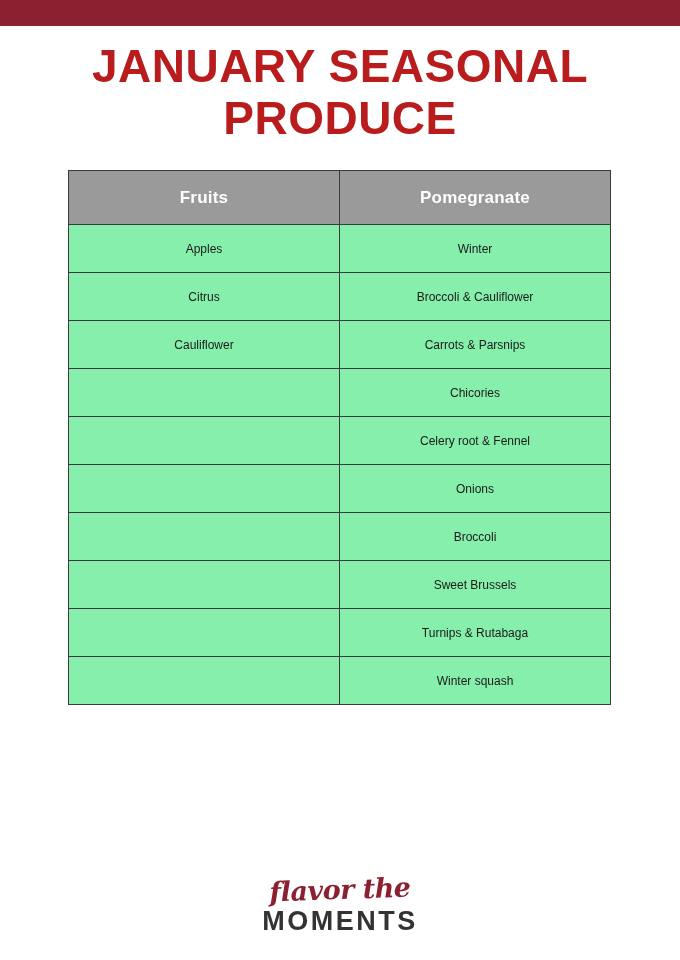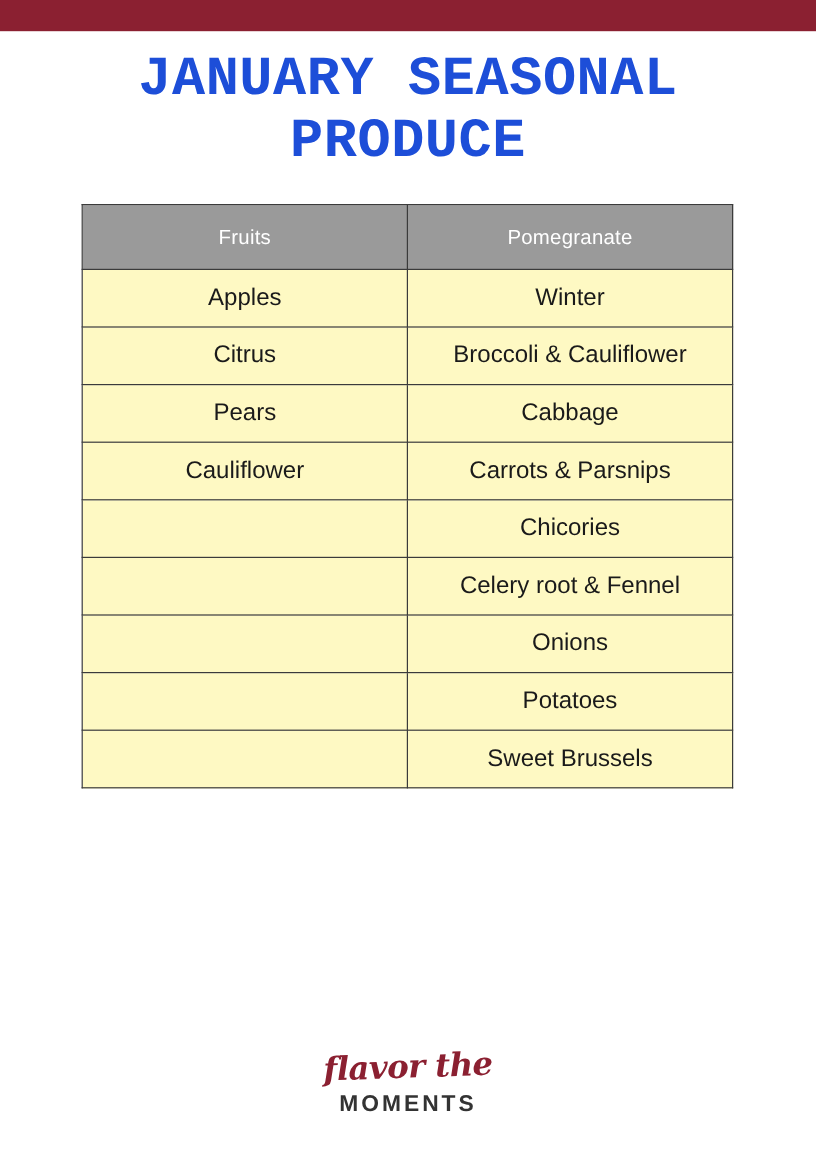--- a/index.html
+++ b/index.html
@@ -36,26 +36,26 @@
   
   .title-block {
     position: absolute;
     top: 40px;
     left: 50px;
     width: 580px;
     text-align: center;
   }
   .title {
     margin: 0;
-    font-family: Liberation Mono, monospace;
+    font-family: Liberation Sans, sans-serif;
     font-size: 46px;
     line-height: 52px;
     font-weight: 700;
     letter-spacing: 0.5px;
-    color: #1d4ed8;
+    color: #b91c1c;
     text-transform: uppercase;
   }
 
   
   .produce-table-wrap {
     position: absolute;
     top: 170px;
     left: 68px;
     width: 542px;
   }
@@ -71,31 +71,31 @@
     vertical-align: middle;
     padding: 0 6px;
   }
   table.produce-table col.col-fruits { width: 271px; }
   table.produce-table col.col-veg    { width: 271px; }
 
   table.produce-table thead th {
     background: #9a9a9a;
     color: #ffffff;
     font-size: 17px;
-    font-weight: 400;
+    font-weight: 700;
     height: 53px;
     letter-spacing: 0.2px;
   }
 
   table.produce-table tbody td {
     height: 47px;
-    font-size: 20px;
+    font-size: 12px;
     font-weight: 400;
     color: #1a1a1a;
-    background: #fef9c3;
+    background: #86efac;
   }
   table.produce-table tbody td.empty-cell {
     color: transparent;
   }
 
   
   .brand {
     position: absolute;
     top: 876px;
     left: 0;
@@ -110,21 +110,21 @@
     font-size: 27px;
     line-height: 28px;
     color: #8b2031;
     letter-spacing: -0.5px;
     transform: rotate(-2deg);
   }
   .brand-word {
     display: block;
     margin-top: 2px;
     font-family: "Liberation Sans", sans-serif;
-    font-size: 19px;
+    font-size: 27px;
     line-height: 30px;
     font-weight: 700;
     letter-spacing: 2.5px;
     color: #333333;
     text-transform: uppercase;
   }
 </style>
 </head>
 <body>
 
@@ -151,46 +151,50 @@
       <tbody id="produce-body">
           <tr>
             <td>Apples</td>
             <td>Winter</td>
           </tr>
           <tr>
             <td>Citrus</td>
             <td>Broccoli &amp; Cauliflower</td>
           </tr>
           <tr>
-            <td>Pears</td>
-            <td>Cabbage</td>
-          </tr>
-          <tr>
             <td>Cauliflower</td>
             <td>Carrots &amp; Parsnips</td>
           </tr>
           <tr>
             <td class="empty-cell"></td>
             <td>Chicories</td>
           </tr>
           <tr>
             <td class="empty-cell"></td>
             <td>Celery root &amp; Fennel</td>
           </tr>
           <tr>
             <td class="empty-cell"></td>
             <td>Onions</td>
           </tr>
           <tr>
             <td class="empty-cell"></td>
-            <td>Potatoes</td>
+            <td>Broccoli</td>
           </tr>
           <tr>
             <td class="empty-cell"></td>
             <td>Sweet Brussels</td>
+          </tr>
+          <tr>
+            <td class="empty-cell"></td>
+            <td>Turnips &amp; Rutabaga</td>
+          </tr>
+          <tr>
+            <td class="empty-cell"></td>
+            <td>Winter squash</td>
           </tr>
         </tbody>
     </table>
   </div>
 
   <div class="brand">
     <span class="brand-script">flavor the</span>
     <span class="brand-word">MOMENTS</span>
   </div>
 

